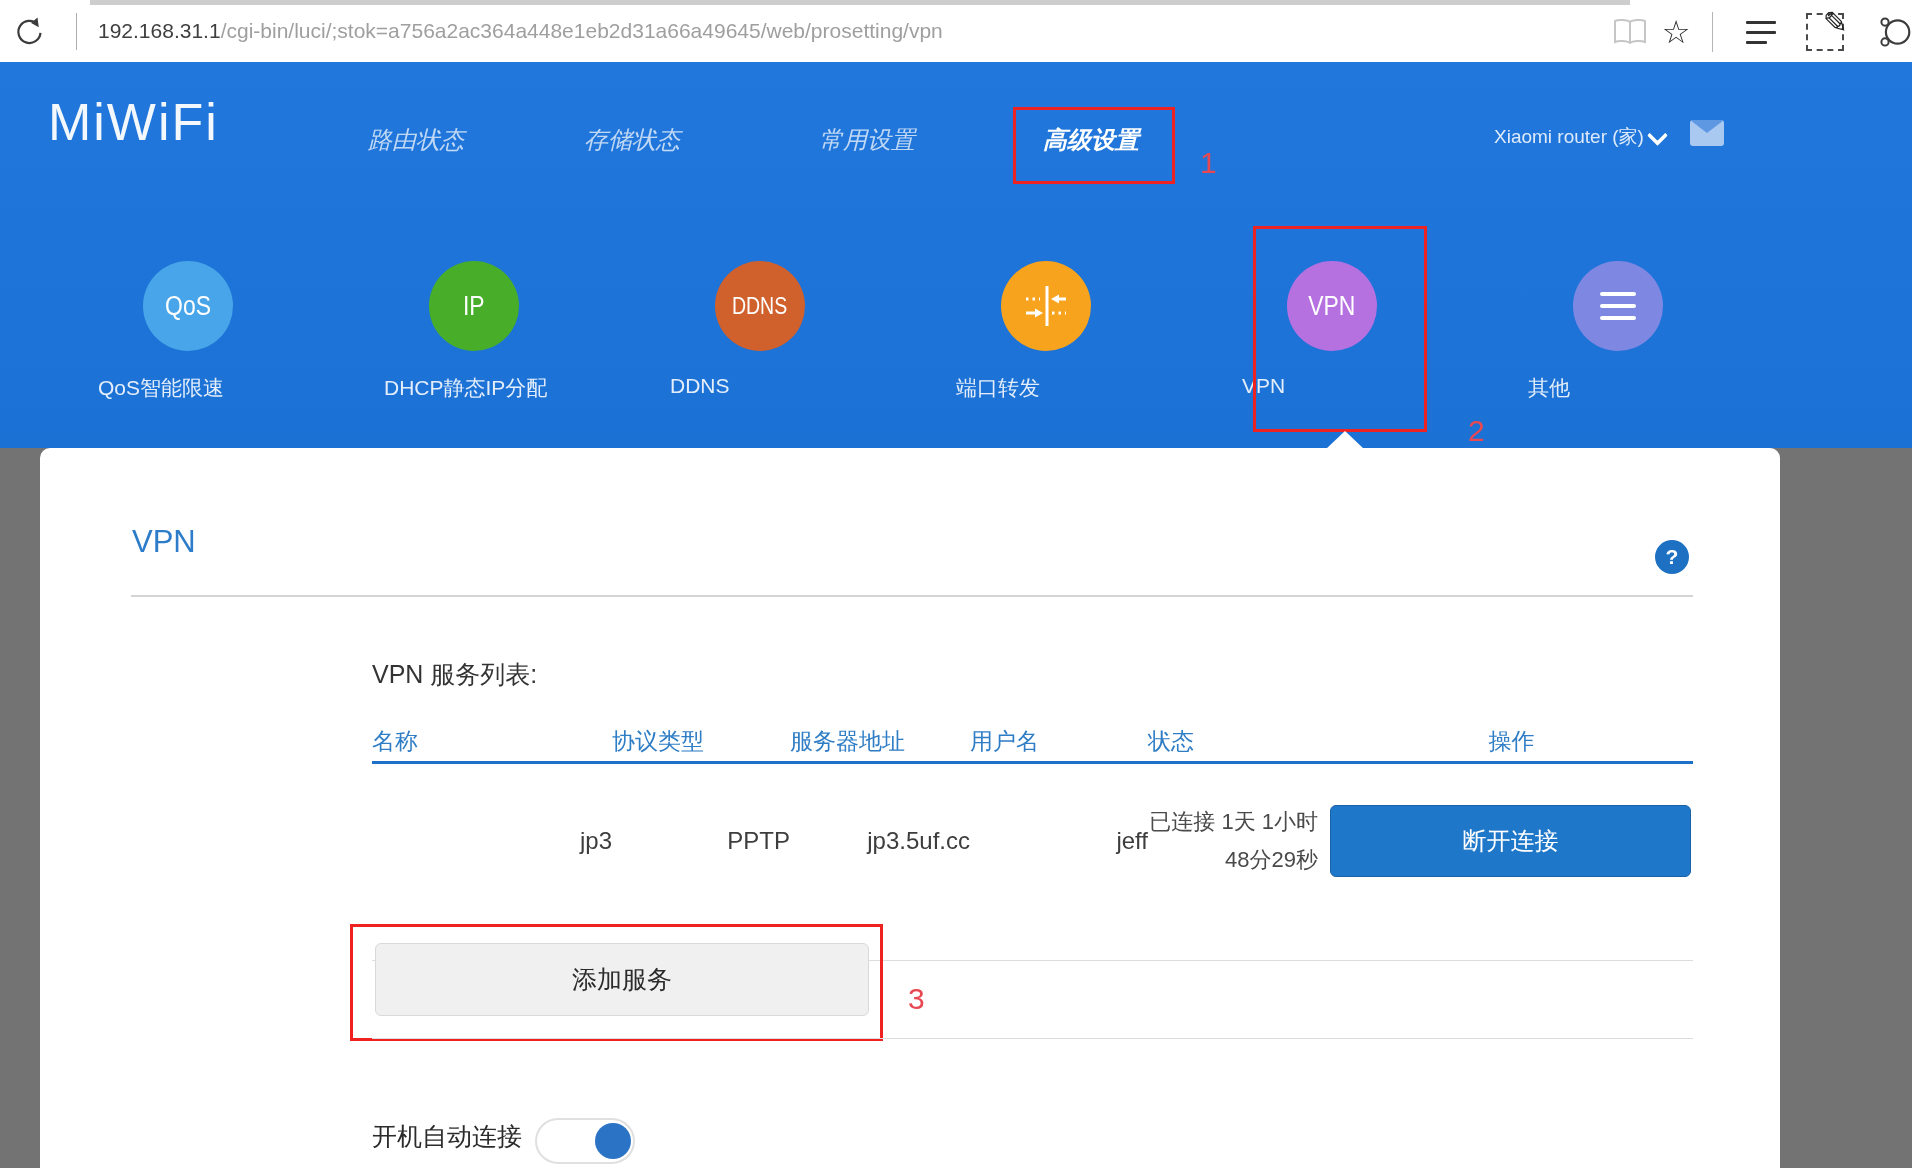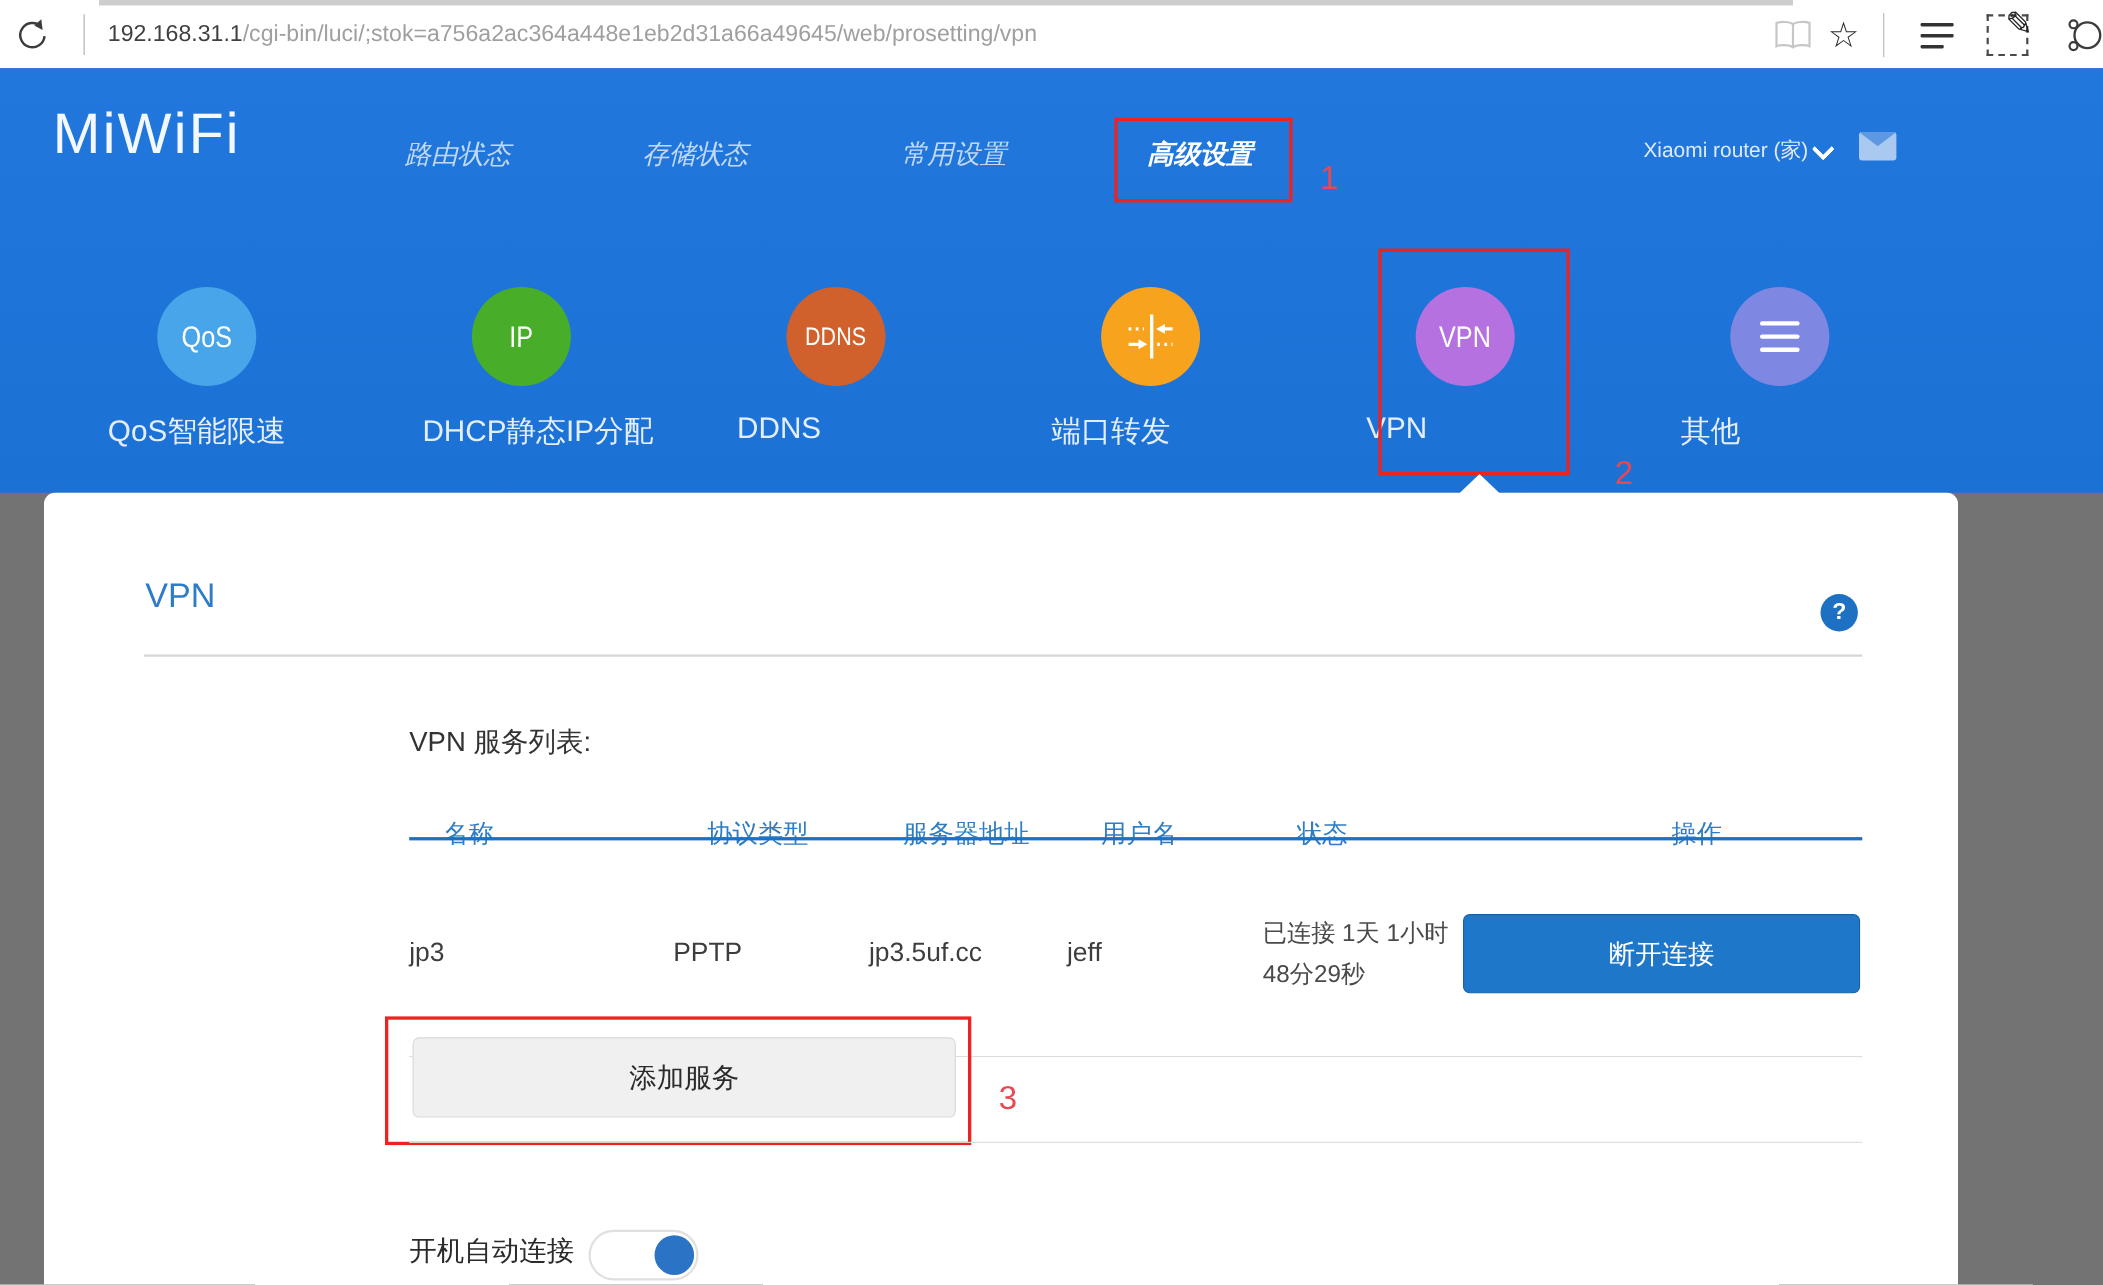--- a/index.html
+++ b/index.html
@@ -41,21 +41,21 @@
   .mail:after { content:""; position:absolute; left:0; top:0; width:0; height:0;
                 border-left:17px solid transparent; border-right:17px solid transparent; border-top:13px solid #5e98e2; }
   .mail .inner { position:absolute; left:2px; top:-9px; width:0; height:0;
                  border-left:15px solid transparent; border-right:15px solid transparent; border-top:13px solid #a9c9f1; }
 
   
   .qitem { position:absolute; top:199px; width:180px; transform:translateX(-50%); text-align:left; cursor:pointer; }
   .q1{left:188px;} .q2{left:474px;} .q3{left:760px;} .q4{left:1046px;} .q5{left:1332px;} .q6{left:1618px;}
   .qcircle { width:90px; height:90px; border-radius:50%; margin:0 auto; display:flex; align-items:center; justify-content:center; }
   .qbadge { color:#fff; font-size:27px; letter-spacing:0; transform:scaleX(.85); white-space:nowrap; }
-  .qlabel { margin-top:23px; font-size:27px; color:rgba(255,255,255,.88); white-space:nowrap; }
+  .qlabel { margin-top:23px; font-size:21px; color:rgba(255,255,255,.88); white-space:nowrap; }
   .menu-glyph { display:flex; flex-direction:column; gap:8px; }
   .menu-glyph i { width:36px; height:4px; background:#fff; border-radius:2px; display:block; }
 
   
   .redbox { position:absolute; border:3px solid #ef2222; }
   .redbox-1 { left:1013px; top:45px; width:162px; height:77px; }
   .redbox-2 { left:1253px; top:164px; width:174px; height:206px; }
   .ann { position:absolute; color:#e84852; font-size:30px; }
   .ann-1 { left:1200px; top:84px; }
   .ann-2 { left:1468px; top:352px; }
@@ -64,27 +64,27 @@
   .panel { position:absolute; left:40px; top:448px; width:1740px; height:720px; background:#fff;
            border-radius:10px 10px 0 0; }
   .caret { position:absolute; left:1286px; top:-17px; width:0; height:0;
            border-left:19px solid transparent; border-right:19px solid transparent; border-bottom:18px solid #fff; }
   .panel-title { position:absolute; left:92px; top:76px; font-size:31px; color:#2d7cc9; }
   .help { position:absolute; left:1615px; top:92px; width:34px; height:34px; border-radius:50%;
           background:#1e70c2; color:#fff; font-size:21px; font-weight:bold; display:flex; align-items:center; justify-content:center; cursor:pointer; }
   .title-divider { position:absolute; left:91px; top:147px; width:1562px; height:2px; background:#d5d5d5; }
   .list-label { position:absolute; left:332px; top:210px; font-size:25px; color:#333; }
 
-  .thead { position:absolute; left:332px; top:294px; width:1321px; display:flex;margin-left:31px; }
+  .thead { position:absolute; left:332px; top:278px; width:1321px; display:flex; }
   .th { font-size:23px; color:#2e7dc5; }
   .c1{width:240px;} .c2{width:178px;} .c3{width:180px;} .c4{width:178px;} .c5{width:182px;} .c6{width:363px;}
   .th.c6{text-align:center;}
   .head-underline { position:absolute; left:332px; top:313px; width:1321px; height:3px; background:#1c70c6; }
 
-  .trow { position:absolute; left:332px; top:354px; width:1321px; height:130px; display:flex; align-items:center; }
+  .trow { position:absolute; left:332px; top:328px; width:1321px; height:130px; display:flex; align-items:center;text-align:right; }
   .td { font-size:24px; color:#3d3d3d; }
   .td.status { font-size:22px; color:#4a4a4a; width:182px; padding-right:12px; line-height:38px; word-break:break-all; }
   .disconnect-btn { width:361px; height:72px; background:#1f77c9; border:1px solid #1862a8; border-radius:6px;
                     color:#fff; font-size:24px; display:flex; align-items:center; justify-content:center; cursor:pointer; }
   .row-divider { position:absolute; left:332px; top:512px; width:1321px; height:1px; background:#ddd; }
 
   .add-btn { position:absolute; left:335px; top:495px; width:494px; height:73px; background:#f0f0f0;
              border:1px solid #d9d9d9; border-radius:6px; font-size:25px; color:#2b2b2b;
              display:flex; align-items:center; justify-content:center; cursor:pointer; }
   .redbox-3 { left:310px; top:476px; width:533px; height:117px; }

